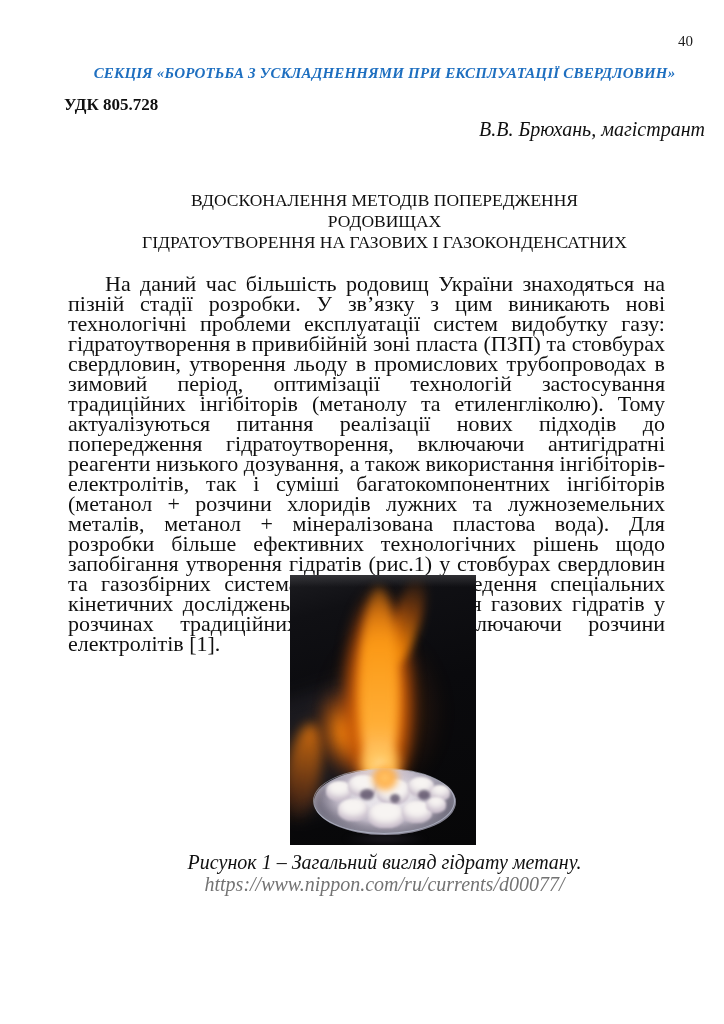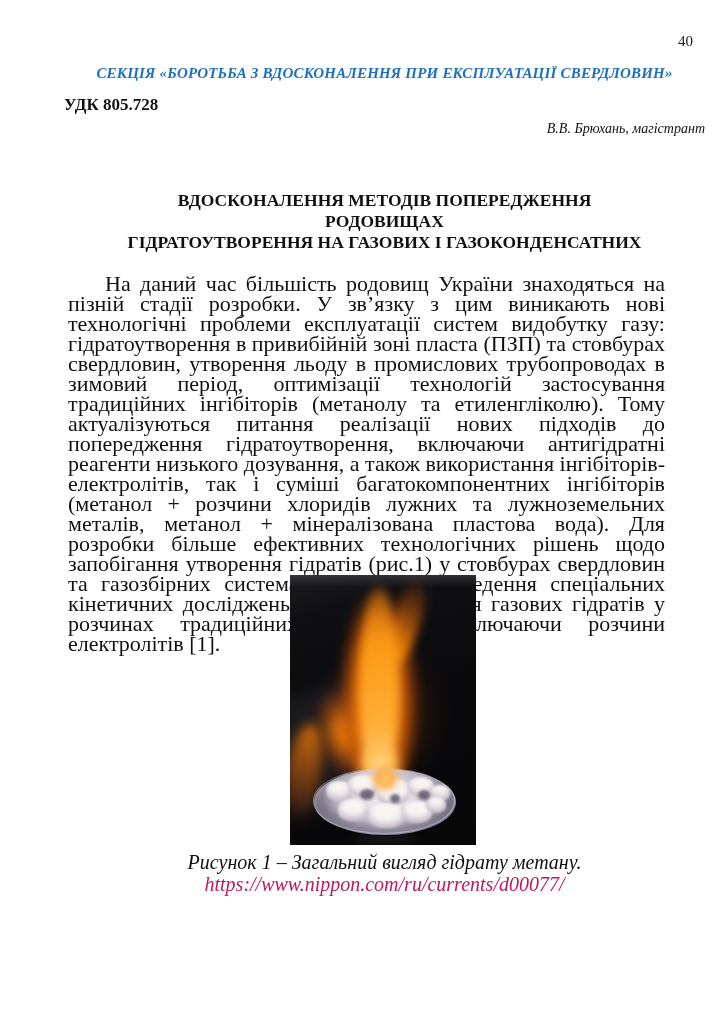--- a/index.html
+++ b/index.html
@@ -13,35 +13,35 @@
   .section-header{
     position:absolute; top:65px; left:54px; right:54px; text-align:center;
     color:var(--accent, #1e6fc0); font-weight:bold; font-style:italic; font-size:15px;
     letter-spacing:0.2px;
   }
   .udc{
     position:absolute; top:95px; left:64px; font-weight:bold; font-size:17px;
   }
   .authors{
     position:absolute; top:119px; left:64px; right:64px; text-align:right;
-    font-style:italic; font-size:14px; line-height:20px;
+    font-style:italic; font-size:20px; line-height:20px;
   }
   .title{
     position:absolute; top:190px; left:60px; right:60px; text-align:center;
-    font-weight:bold; font-size:17.5px; line-height:21px;
+    font-weight:normal; font-size:17.5px; line-height:21px;
   }
   .body-par{
     position:absolute; top:270px; left:64px; width:597px; margin:4px;
     font-size:22px; line-height:20px; text-align:justify; text-indent:37px;
   }
   .caption{
     position:absolute; top:851px; left:64px; right:64px; text-align:center;
     font-style:italic; font-size:20px; line-height:22px;
   }
-  .caption .url{ font-style:italic; color:#be185d; text-decoration:none; }
+  .caption .url{ font-style:italic; color:#737373; text-decoration:none; }
 
   
   .photo{
     position:absolute; left:290px; top:575px; width:186px; height:270px;
     background:linear-gradient(165deg, #1c1c20 0%, #101014 14%, #0a0a0d 45%, #070708 100%);
     overflow:hidden;
   }
   .photo .layer{ position:absolute; }
   .band-top{ left:0; top:0; width:100%; height:12px;
     background:linear-gradient(#4a4a4e, rgba(40,40,44,0)); opacity:.55; }
@@ -106,21 +106,21 @@
     background:radial-gradient(closest-side, rgba(135,115,155,.22), rgba(135,115,155,0) 80%);
     filter:blur(3px); }
 </style>
 </head>
 <body>
 
 <div class="page">
 
   <div class="page-number">40</div>
 
-  <div class="section-header">СЕКЦІЯ «БОРОТЬБА З ВДОСКОНАЛЕННЯ ПРИ ЕКСПЛУАТАЦІЇ СВЕРДЛОВИН»</div>
+  <div class="section-header">СЕКЦІЯ «БОРОТЬБА З УСКЛАДНЕННЯМИ ПРИ ЕКСПЛУАТАЦІЇ СВЕРДЛОВИН»</div>
 
   <div class="udc">УДК 805.728</div>
 
   <div class="authors">
     <div>В.В. Брюхань, магістрант</div>
   </div>
 
   <div class="title">
     <div>ВДОСКОНАЛЕННЯ МЕТОДІВ ПОПЕРЕДЖЕННЯ</div>
     <div>РОДОВИЩАХ</div>

